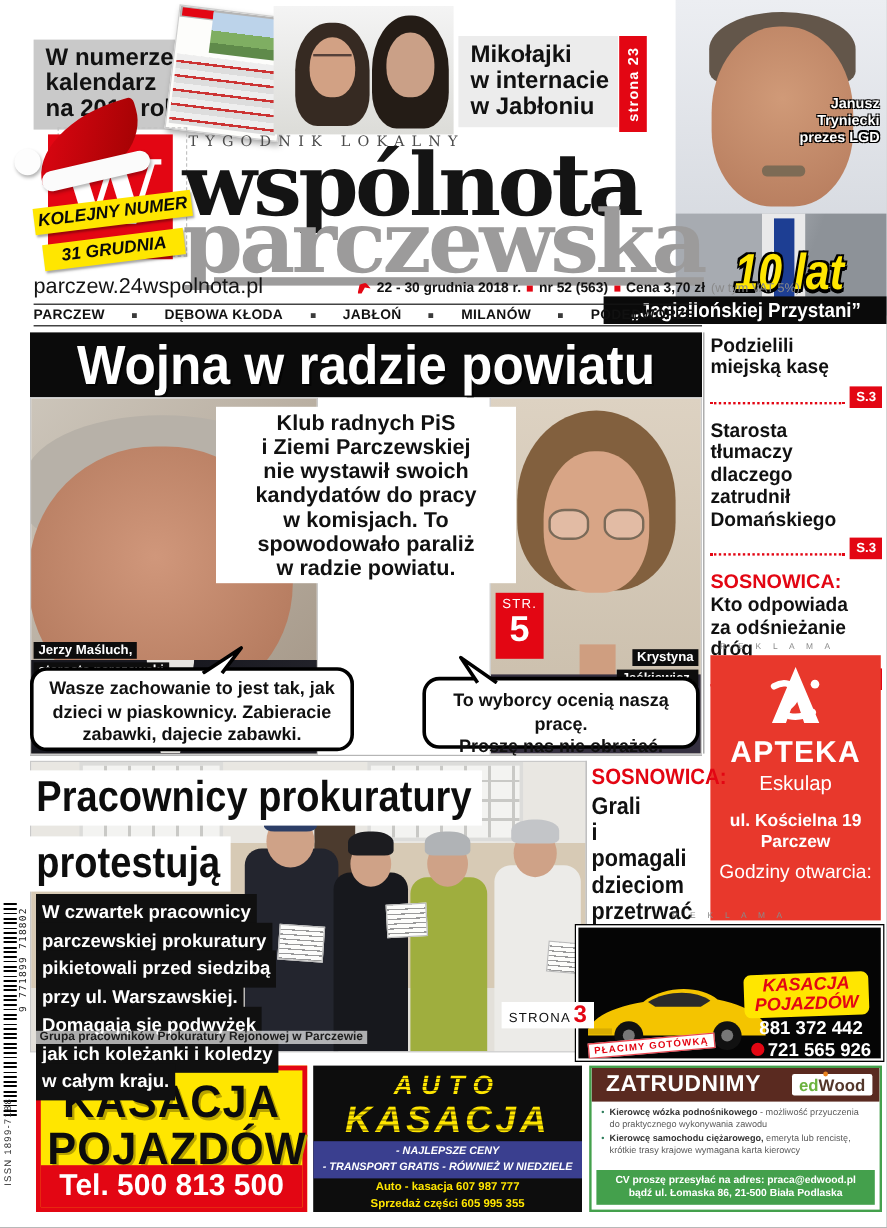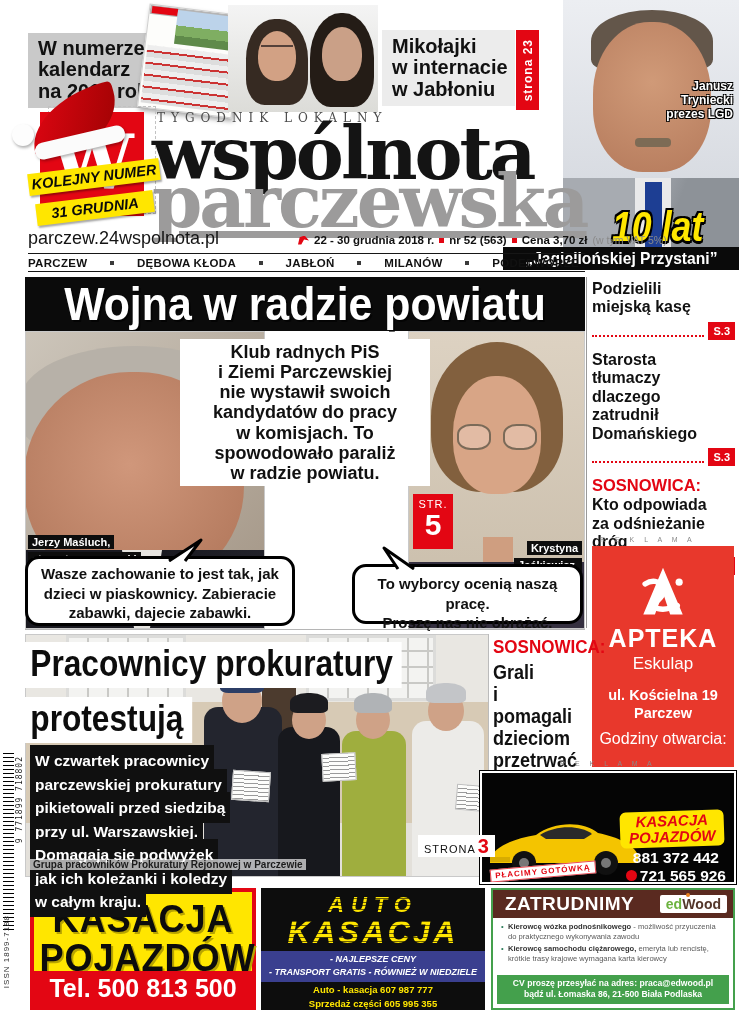--- a/index.html
+++ b/index.html
@@ -108,21 +108,21 @@
   
   .side-divider{left:586px;top:277px;width:1px;height:351px;background:#9a9a9a;}
   .sidebar{left:592px;top:279px;width:143px;}
   .s-title{font-weight:800;font-size:16.5px;line-height:1.12;transform:scaleX(.97);transform-origin:left;}
   .s-prefix{font-weight:800;font-size:16.5px;color:#e30613;}
   .dotrow{display:flex;align-items:flex-end;margin:6px 0 10px 0;}
   .dotline{flex:1;border-bottom:2px dotted #e30613;margin-bottom:3px;margin-right:4px;}
   .s-badge{background:#e30613;color:#fff;font-weight:bold;font-size:11px;padding:3px 5px;}
   .reklama{font-size:7px;letter-spacing:4px;color:#8a8a8a;}
   .rk-side{left:600px;top:536px;}
-  .apteka{left:592px;top:546px;width:142px;height:221px;background:#e8382c;color:#fff;text-align:center;box-sizing:border-box;padding-top:20px;}
+  .apteka{left:592px;top:546px;width:142px;height:221px;background:#e8382c;color:#fff;text-align:center;box-sizing:border-box;padding-top:8px;}
   .apt-name{font-weight:bold;font-size:25px;letter-spacing:1px;margin-top:2px;}
   .apt-sub{font-size:17px;margin-top:1px;}
   .apt-addr{font-weight:bold;font-size:14.5px;line-height:1.25;margin-top:12px;}
   .apt-hlabel{font-size:16px;margin-top:8px;}
   .apt-hours{font-weight:bold;font-size:13px;line-height:1.3;margin-top:2px;}
   
   .hr-mid{left:25px;top:629px;width:560px;height:1px;background:#b5b5b5;}
   .protest-photo{left:25px;top:634px;width:462px;height:241px;border:1px solid #c9c9c9;overflow:hidden;
       background:linear-gradient(#e9e7e2 0 28%,#d7cab5 28% 78%,#e3e0da 78%);}
   .win1{position:absolute;left:40px;top:0;width:120px;height:66px;background:#f3f3f1;

